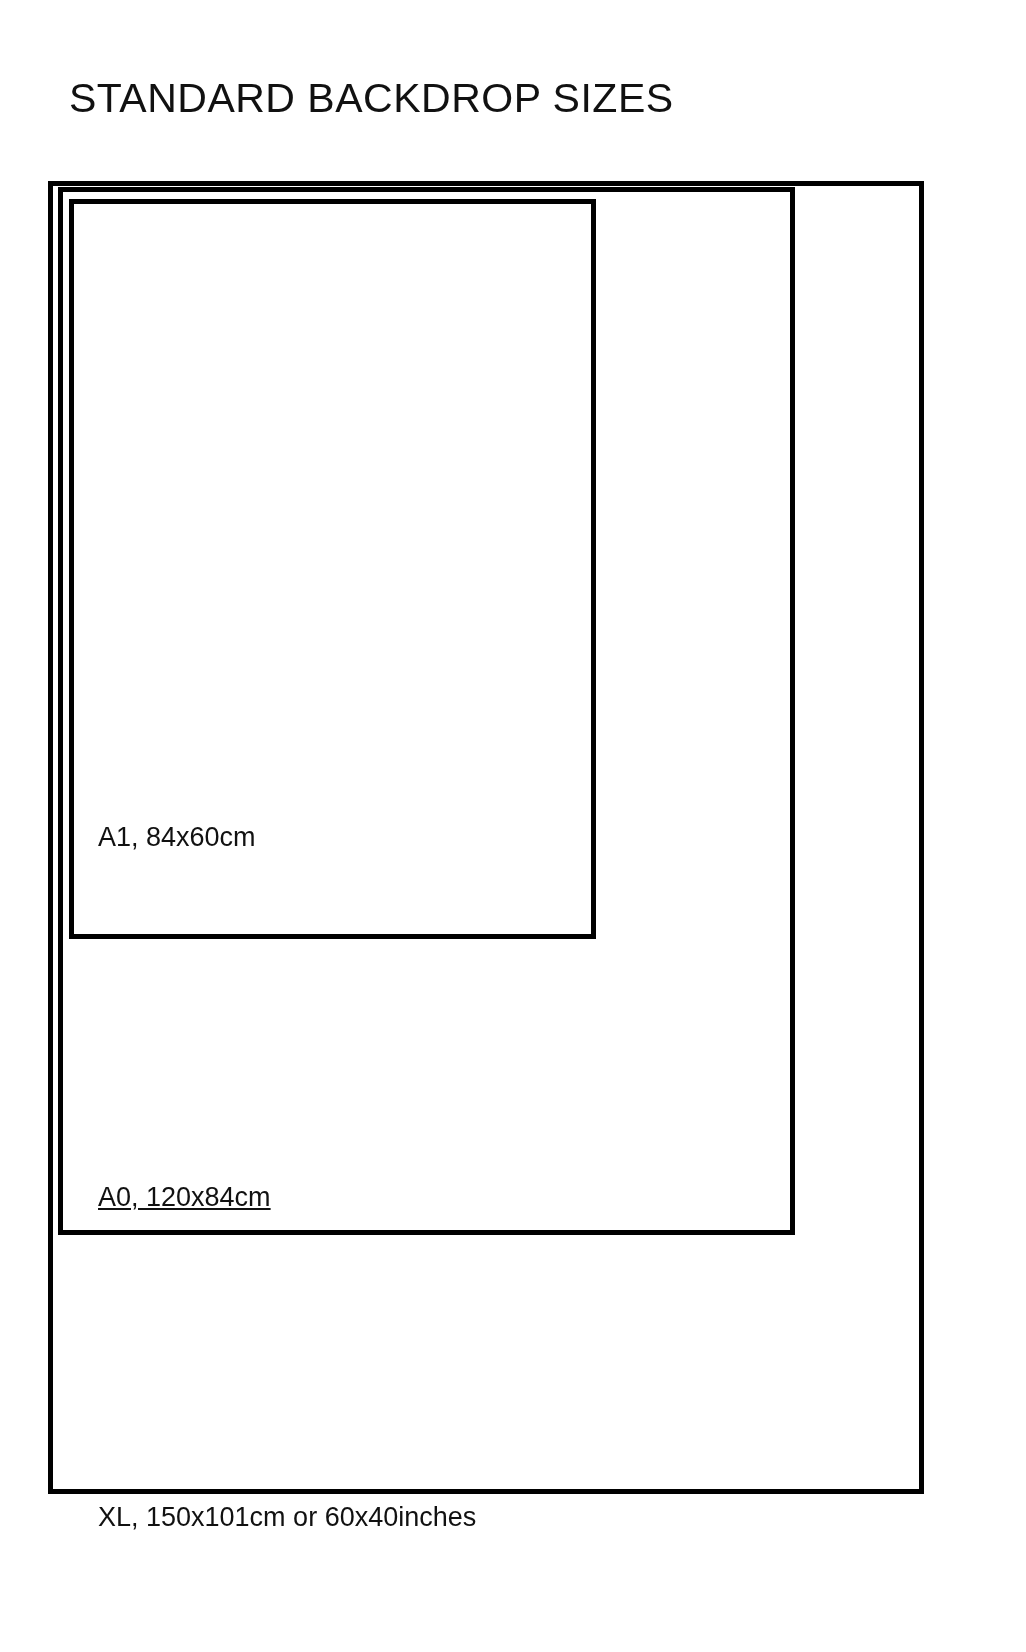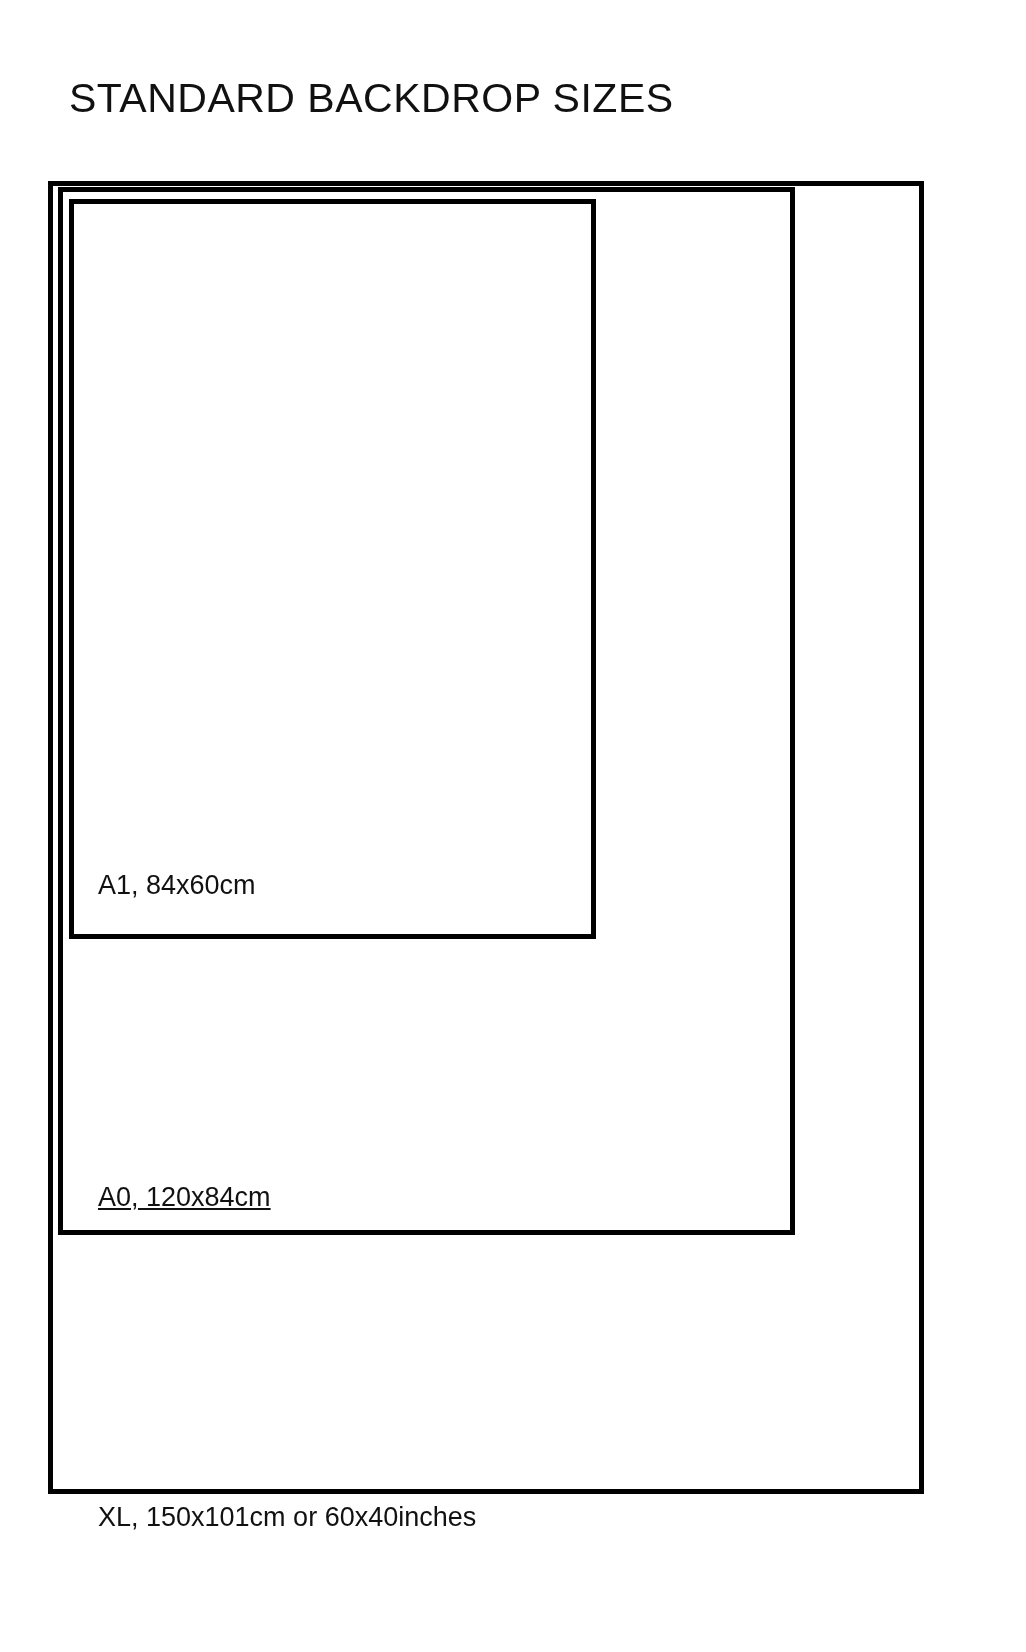--- a/index.html
+++ b/index.html
@@ -69,21 +69,21 @@
     position: absolute;
     font-size: 27px;
     font-weight: 400;
     line-height: 1;
     color: #111111;
     white-space: nowrap;
   }
 
   #label-a1 {
     left: 98px;
-    top: 872px;
+    top: 824px;
   }
 
   #label-a0 {
     left: 98px;
     top: 1184px;
     text-decoration: underline;
   }
 
   #label-xl {
     left: 98px;

